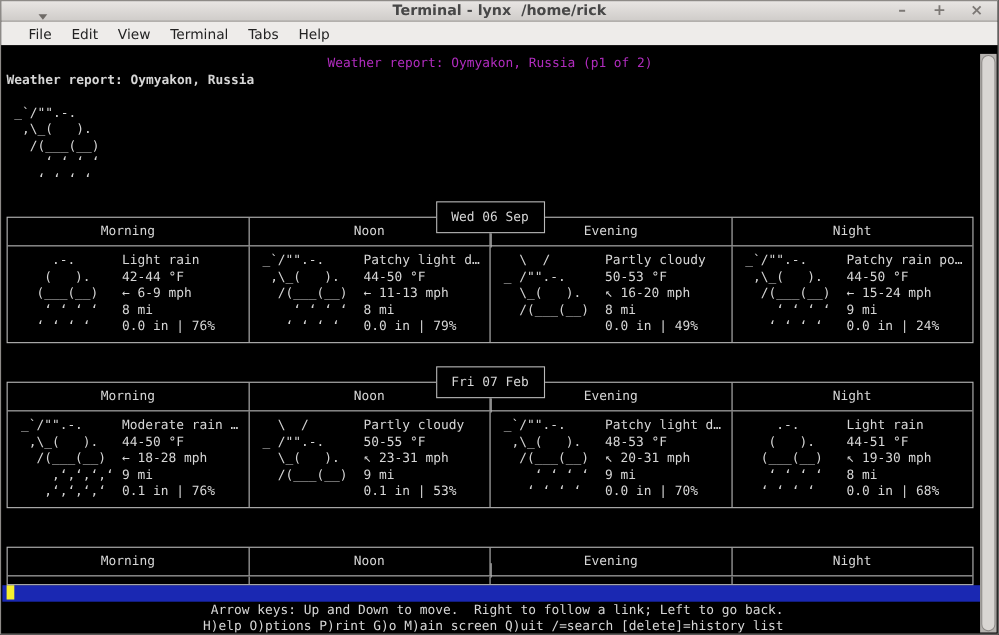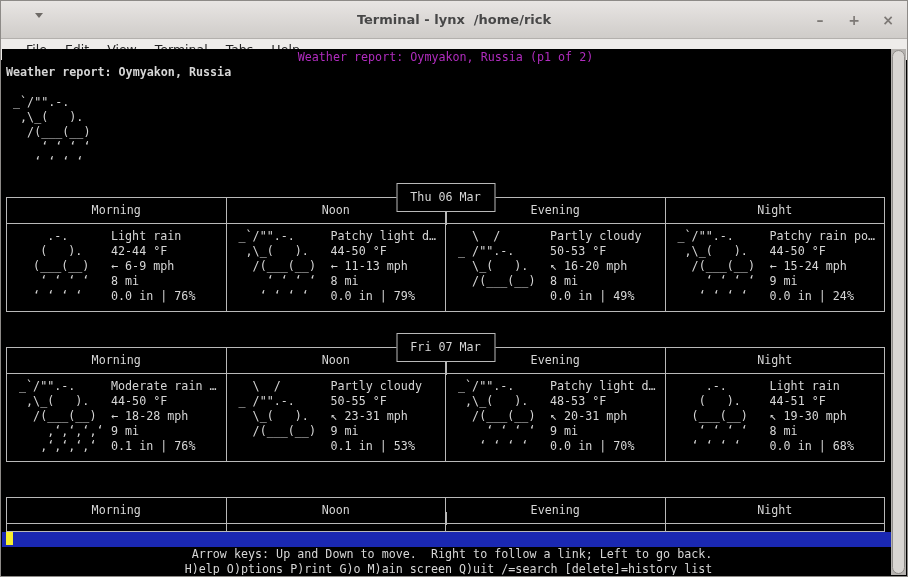--- a/index.html
+++ b/index.html
@@ -9,21 +9,21 @@
   }
   *{box-sizing:border-box}
   html,body{margin:0;padding:0;background:#555;}
   .window{
     width:908px;height:577px;position:relative;margin:0;
     border:1px solid #8d8a87;background:var(--terminal-bg,#000);
     font-family:"DejaVu Sans",sans-serif;overflow:hidden;
   }
   
   .titlebar{
-    height:38px;background:linear-gradient(#e8e5e3,#cfccc9);
+    height:19px;background:linear-gradient(#e8e5e3,#cfccc9);
     border-bottom:1px solid #b3b0ad;position:relative;display:flex;align-items:center;padding-left:24px;
   }
   .win-menu-icon{
     position:absolute;left:34px;top:12px;width:0;height:0;
     border:4px solid transparent;border-top:5px solid #6e6a66;
   }
   .win-title{
     position:absolute;left:0;right:0;text-align:center;
     font-weight:bold;font-size:13px;color:#474747;white-space:pre;
   }
@@ -115,21 +115,21 @@
       <div class="current">
         <pre class="art" id="current-art"> _`/"".-.
   ,\_(   ).
    /(___(__)
      ‘ ‘ ‘ ‘
     ‘ ‘ ‘ ‘</pre>
       </div>
 
       <div id="forecast-days">
   <div class="day-table">
-    <div class="date-box"><span class="date-label">Thu 06 Mar</span></div>
+    <div class="date-box"><span class="date-label">Wed 06 Sep</span></div>
     <div class="date-stub"></div>
     <div class="row header-row">
               <div class="header-cell">Morning</div>
               <div class="header-cell">Noon</div>
               <div class="header-cell">Evening</div>
               <div class="header-cell">Night</div>
             </div>
     <div class="row body-row">
   <div class="body-cell">
     <pre class="art">     .-.
@@ -179,21 +179,21 @@
     <pre class="info">Patchy rain po…
 44-50 °F
 ← 15-24 mph
 9 mi
 0.0 in | 24%</pre>
   </div>
 </div>
   </div>
 
   <div class="day-table">
-    <div class="date-box"><span class="date-label">Fri 07 Mar</span></div>
+    <div class="date-box"><span class="date-label">Fri 07 Feb</span></div>
     <div class="date-stub"></div>
     <div class="row header-row">
               <div class="header-cell">Morning</div>
               <div class="header-cell">Noon</div>
               <div class="header-cell">Evening</div>
               <div class="header-cell">Night</div>
             </div>
     <div class="row body-row">
   <div class="body-cell">
     <pre class="art"> _`/"".-.

